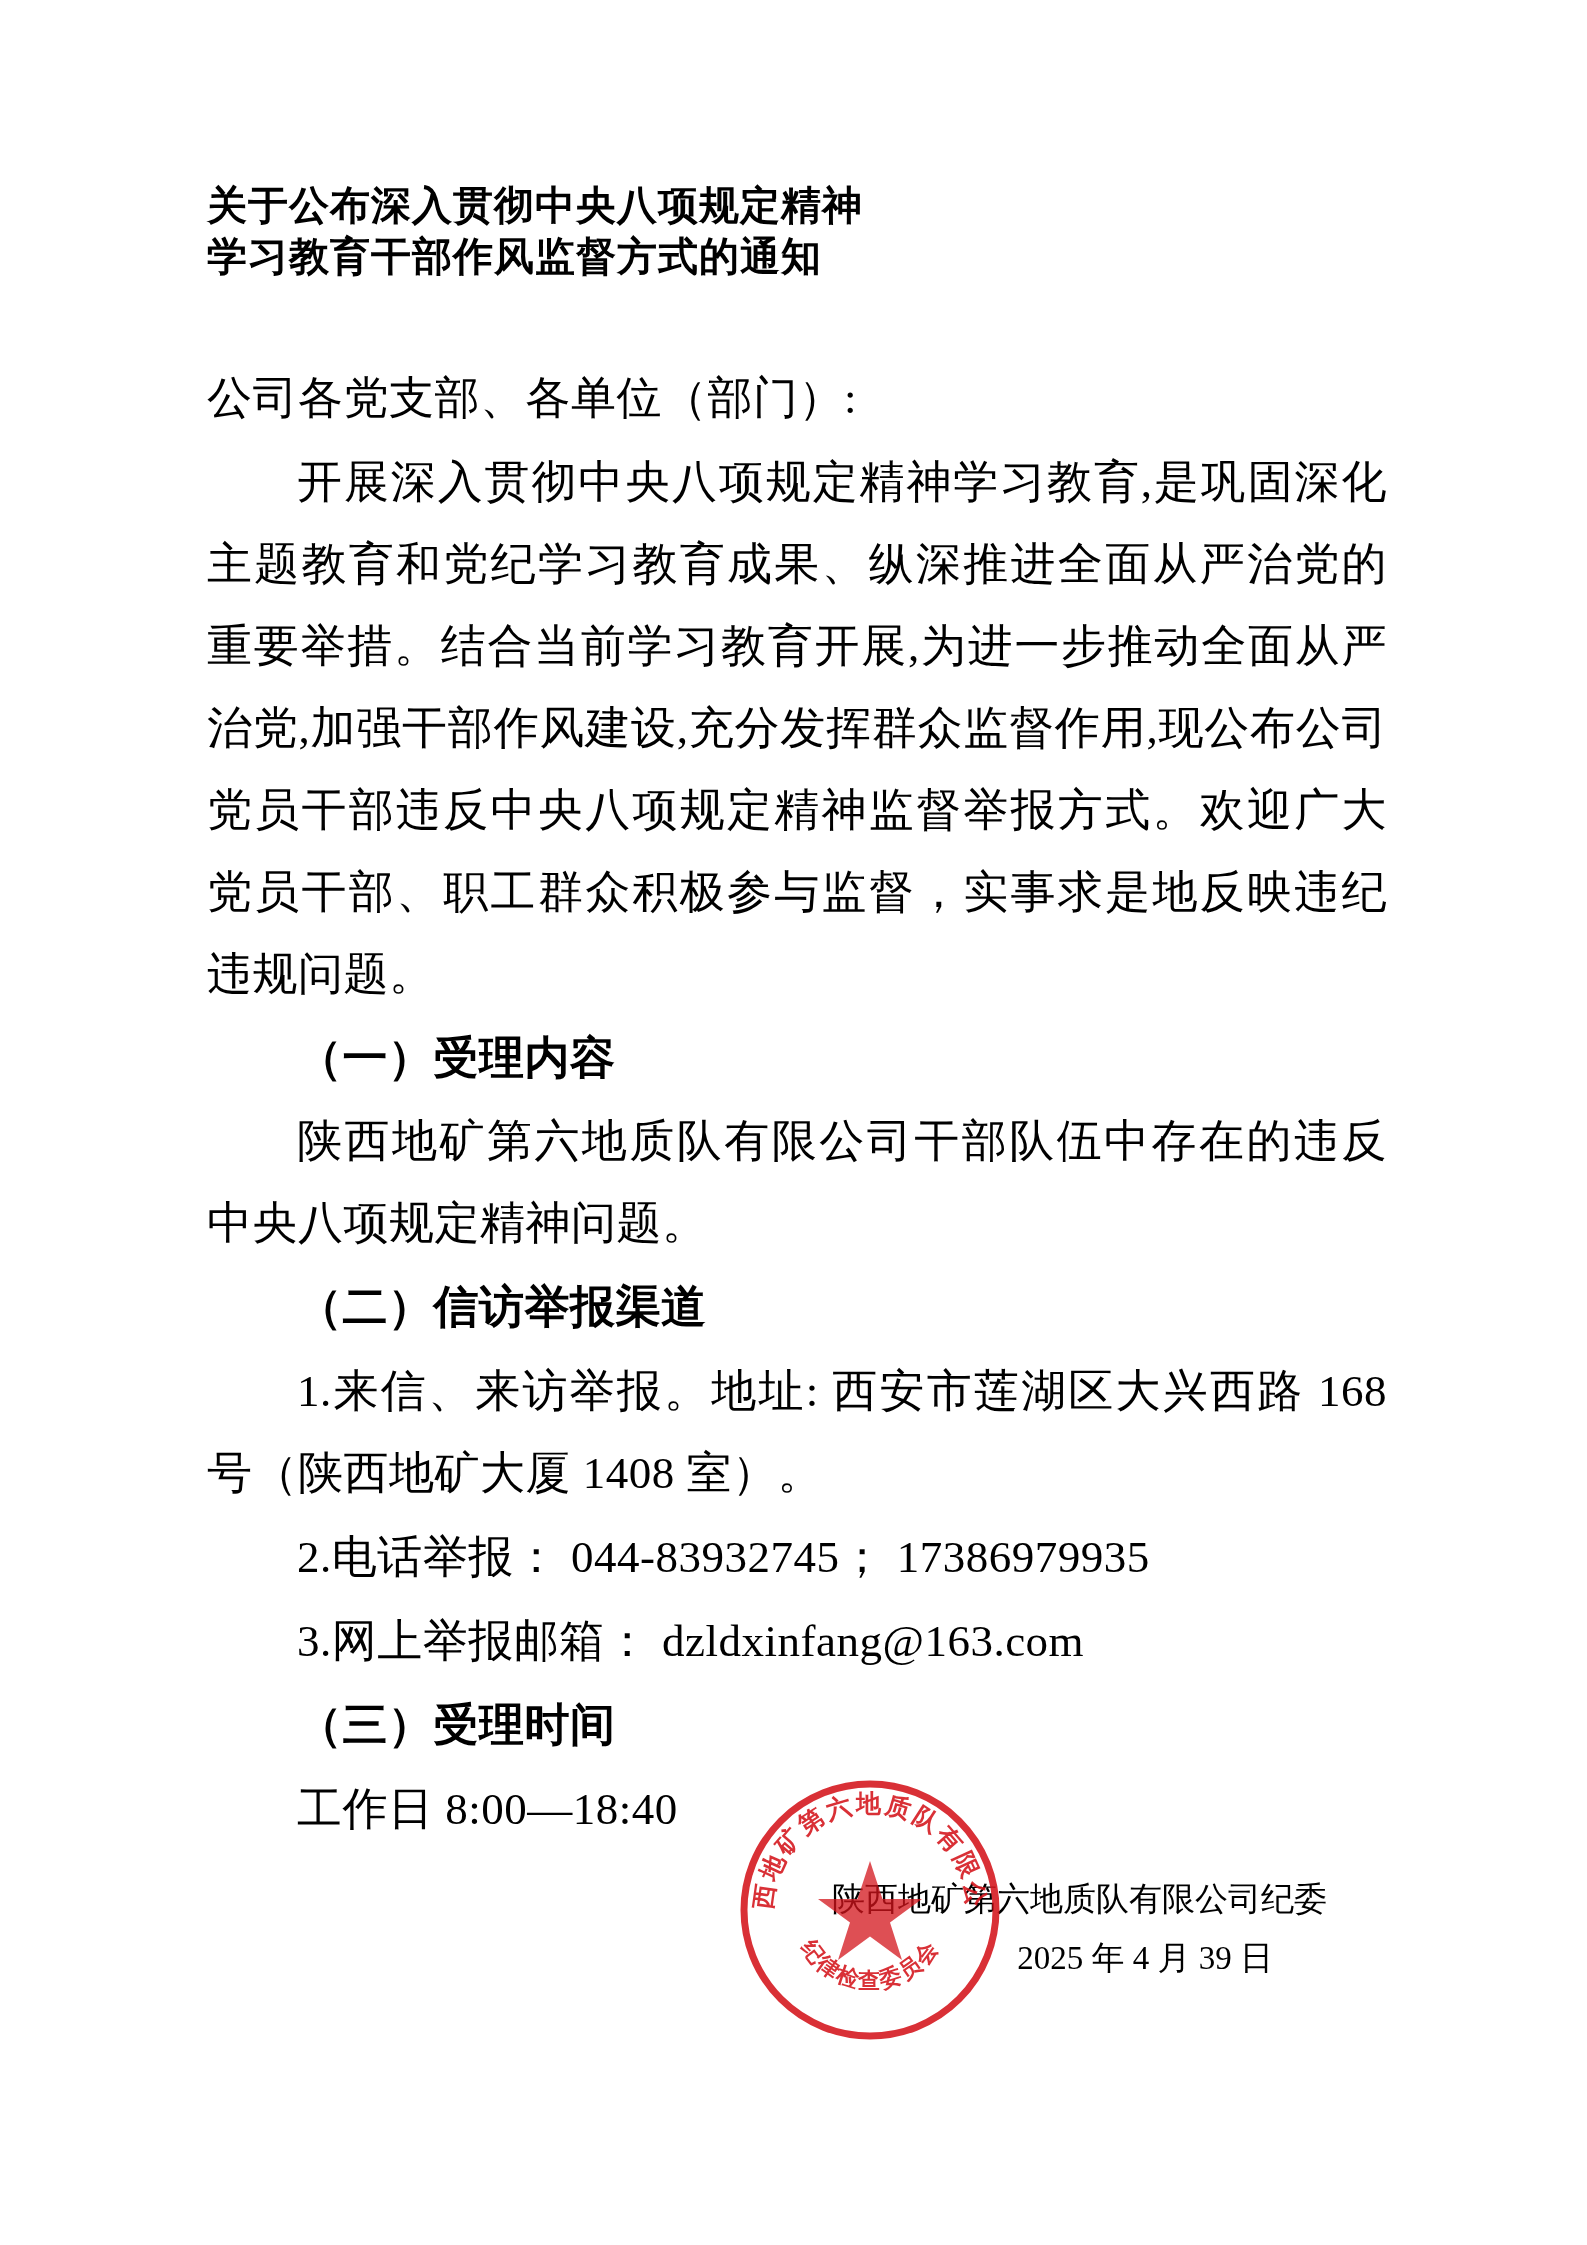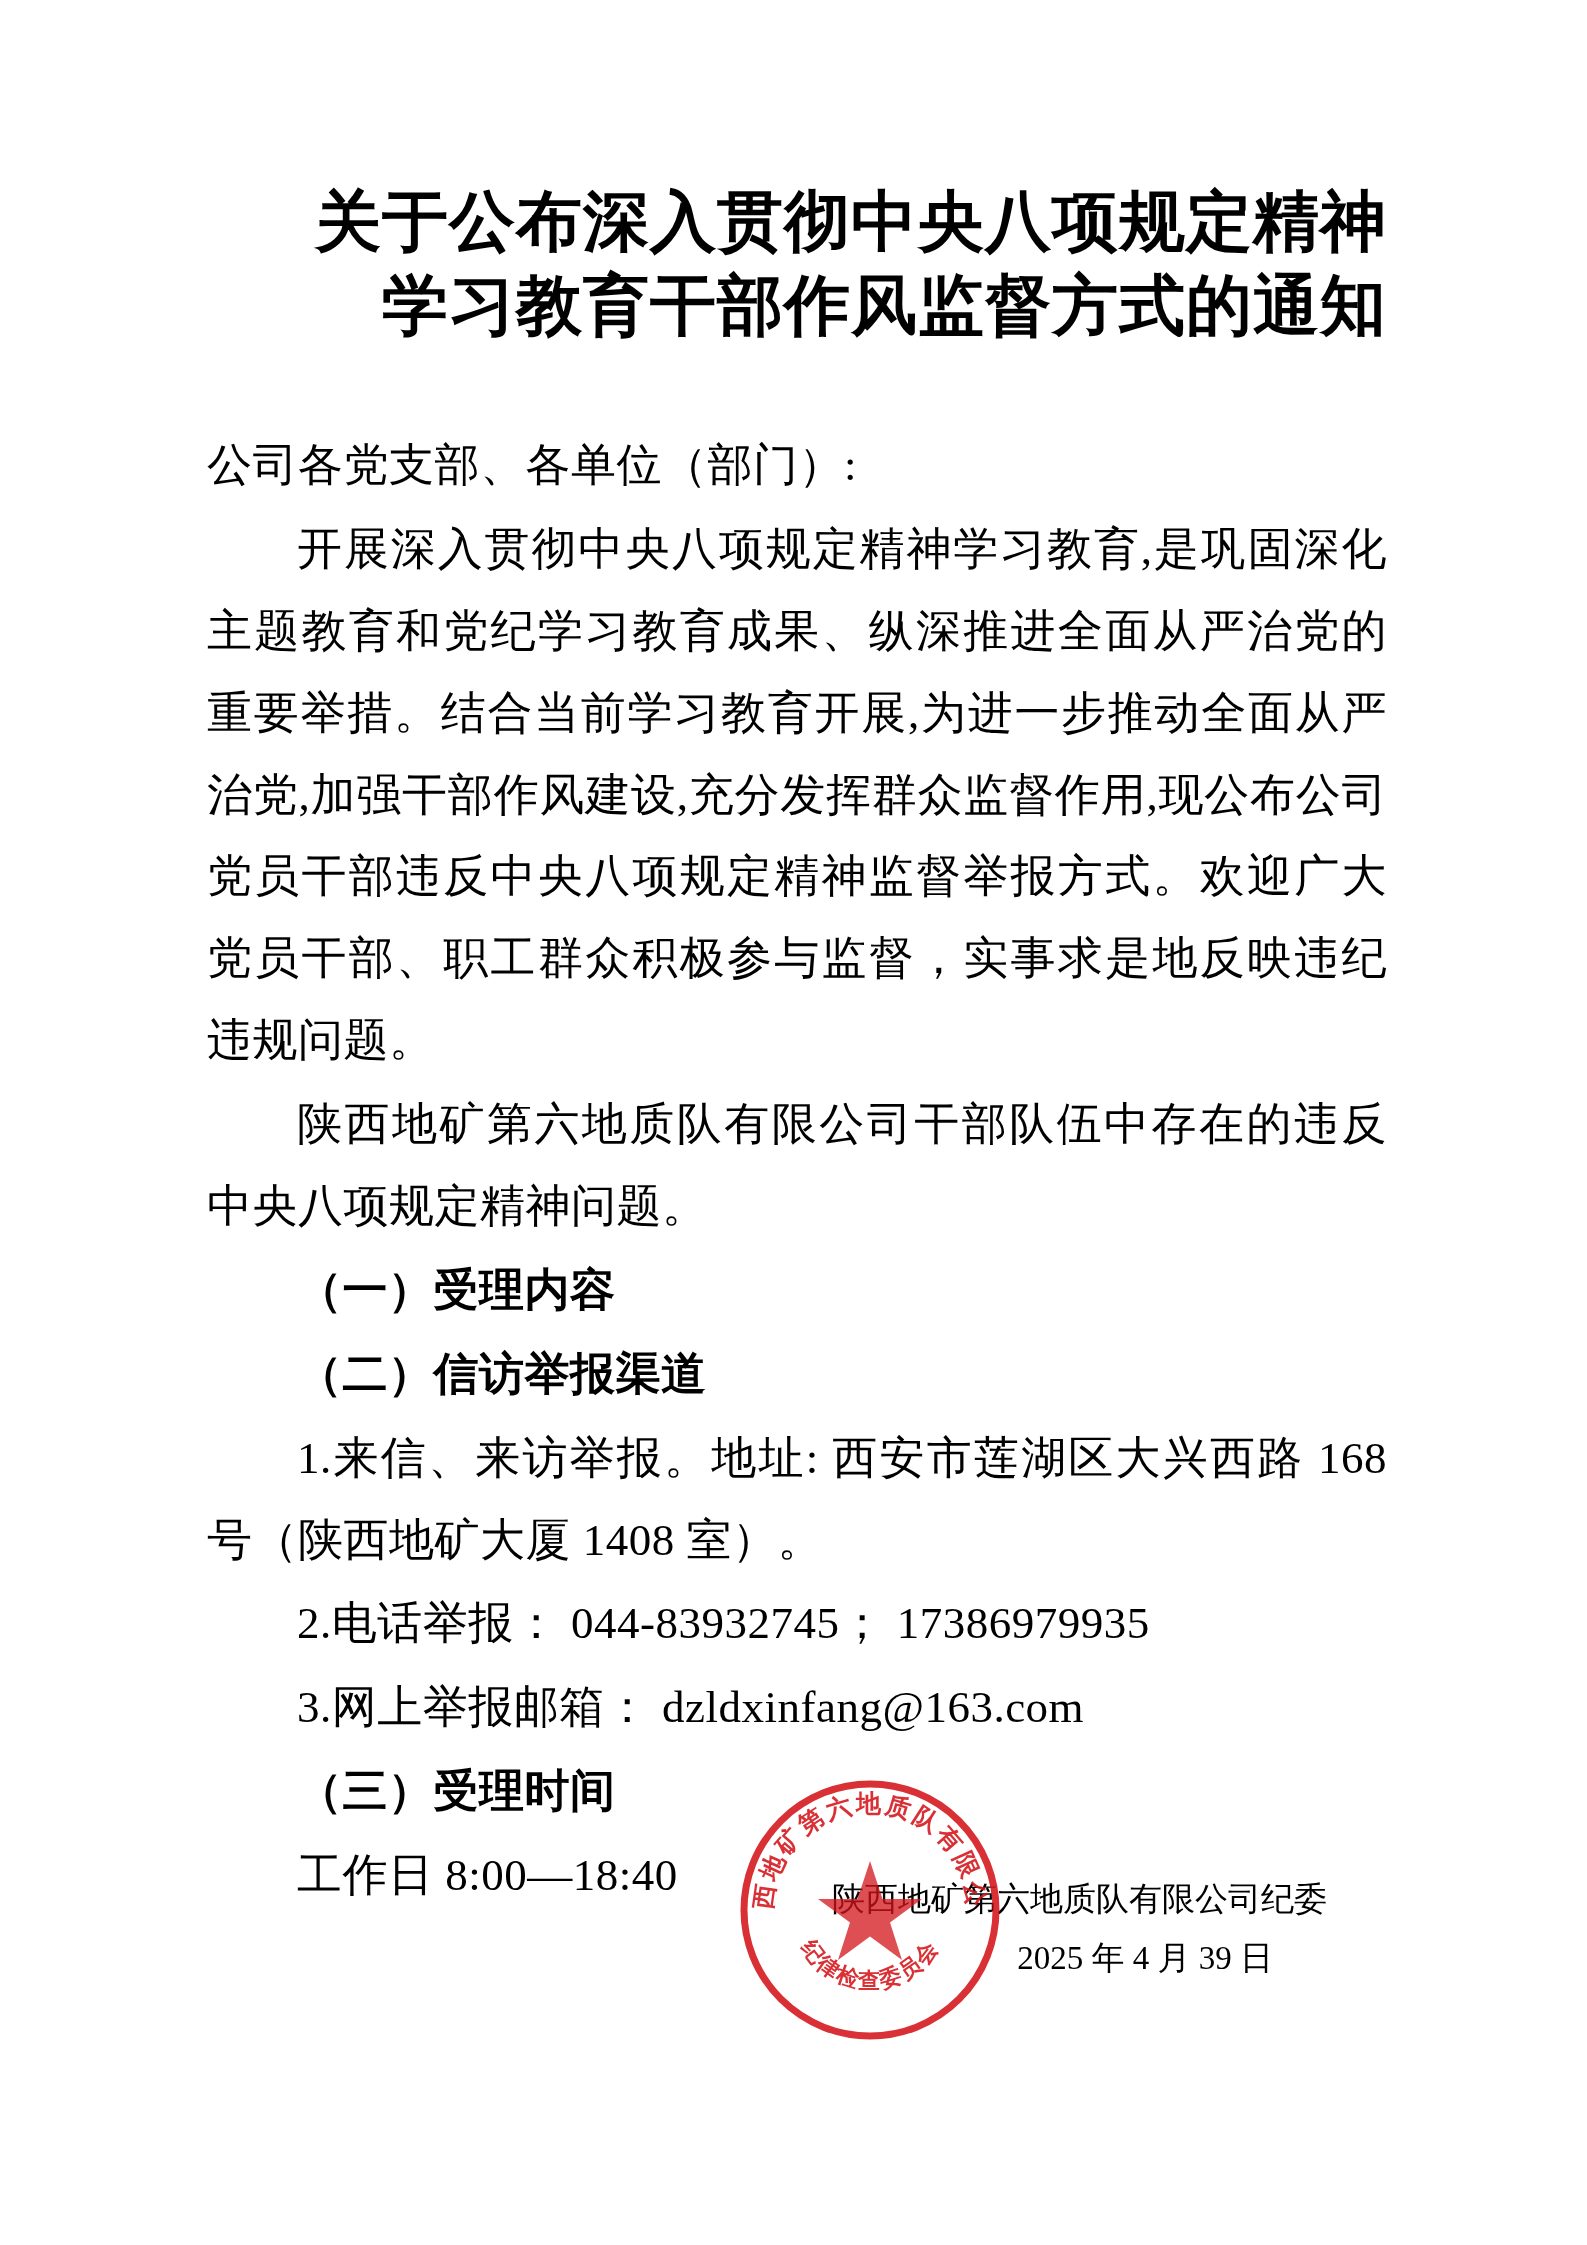--- a/index.html
+++ b/index.html
@@ -19,23 +19,23 @@
     background: #ffffff;
     overflow: hidden;
   }
   .content {
     position: absolute;
     left: 207px;
     top: 180px;
     width: 1180px;
   }
   .doc-title {
-    text-align: right;
+    text-align: left;
     font-weight: bold;
-    font-size: 66px;
+    font-size: 40px;
     line-height: 1.28;
     letter-spacing: 1px;
     margin: 0 0 0 0;
     font-family: "Liberation Serif", "DejaVu Serif", serif;
   }
   .title-line {
     display: block;
     white-space: nowrap;
   }
   .body-block {
@@ -99,22 +99,22 @@
       <span class="title-line">关于公布深入贯彻中央八项规定精神</span>
       <span class="title-line">学习教育干部作风监督方式的通知</span>
     </h1>
 
     <div class="body-block">
 
       <p class="para">公司各党支部、各单位（部门）:</p>
 
       <p class="para indent">开展深入贯彻中央八项规定精神学习教育,是巩固深化主题教育和党纪学习教育成果、纵深推进全面从严治党的重要举措。结合当前学习教育开展,为进一步推动全面从严治党,加强干部作风建设,充分发挥群众监督作用,现公布公司党员干部违反中央八项规定精神监督举报方式。欢迎广大党员干部、职工群众积极参与监督，实事求是地反映违纪违规问题。</p>
 
+      <p class="para heading">（一）受理内容</p>
       <p class="para indent">陕西地矿第六地质队有限公司干部队伍中存在的违反中央八项规定精神问题。</p>
-      <p class="para heading">（一）受理内容</p>
 
       <p class="para heading">（二）信访举报渠道</p>
       <p class="para listitem">1.来信、来访举报。地址: 西安市莲湖区大兴西路 168 号（陕西地矿大厦 1408 室）。</p>
       <p class="para listitem">2.电话举报： 044-83932745； 17386979935</p>
       <p class="para listitem">3.网上举报邮箱： dzldxinfang@163.com</p>
 
       <p class="para heading">（三）受理时间</p>
       <p class="para indent">工作日 8:00—18:40</p>
 
     </div>

